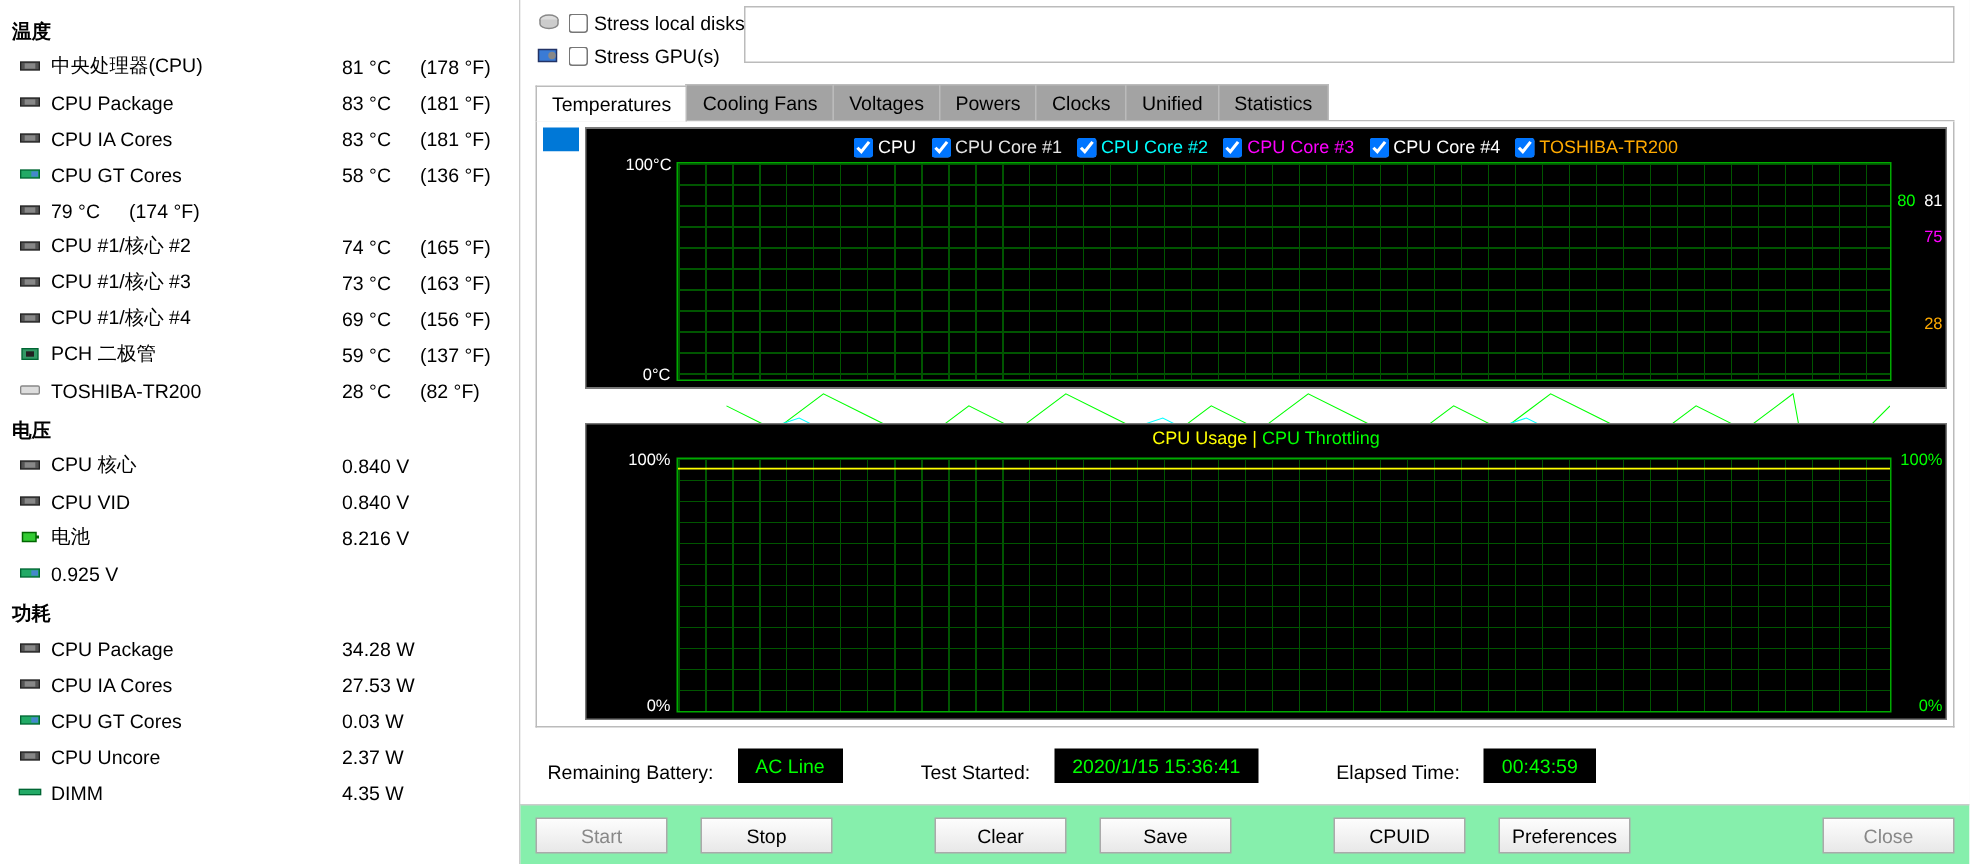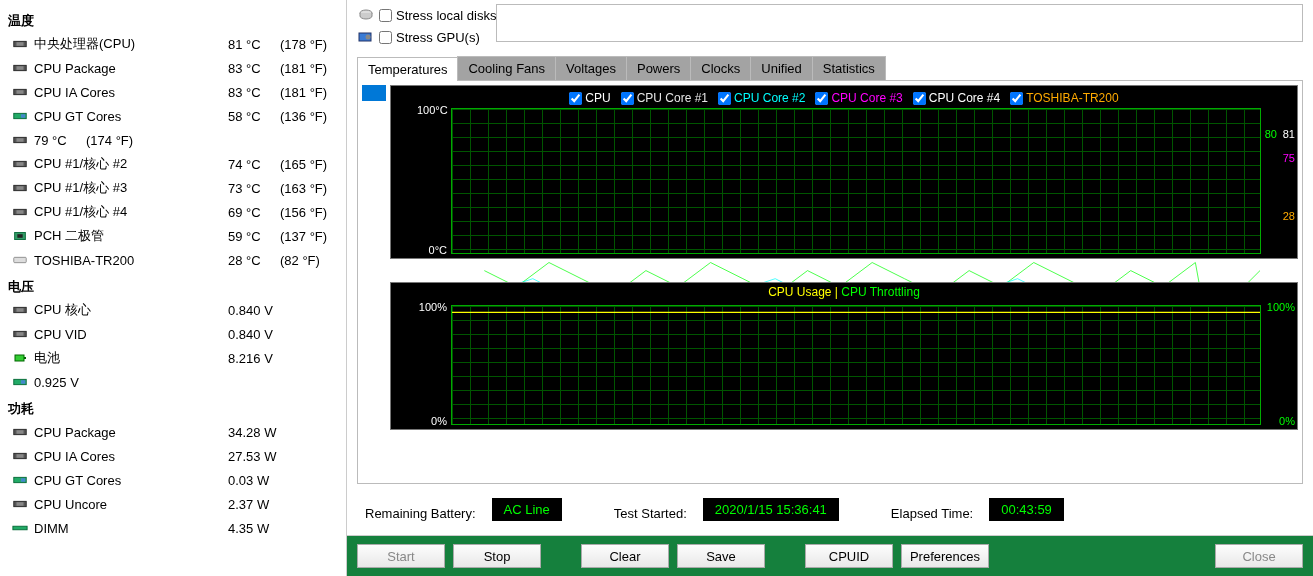--- a/index.html
+++ b/index.html
@@ -135,21 +135,21 @@
     display: flex;
     flex-direction: column;
     gap: 23px;
   }
   .chart {
     background: #000;
     position: relative;
     border: 1px solid #777;
   }
   .chart-temp { height: 174px; }
-  .chart-usage { height: 148px; }
+  .chart-usage { height: 198px; }
   .chart-legend {
     display: flex;
     gap: 10px;
     justify-content: center;
     align-items: center;
     color: #fff;
     padding-top: 2px;
     height: 22px;
     font-size: 12px;
   }
@@ -211,23 +211,23 @@
   .status-val {
     background: #000;
     color: #0f0;
     padding: 4px 12px;
     display: inline-block;
     min-width: 70px;
     text-align: center;
   }
   .button-bar {
     display: flex;
-    gap: 8px;
+    gap: 22px;
     padding: 8px 10px;
-    background: #15803d;
+    background: #86efac;
     border-top: 1px solid #ccc;
   }
   .btn {
     min-width: 88px;
     height: 24px;
     border: 1px solid #aaa;
     background: linear-gradient(#fdfdfd,#e8e8e8);
     cursor: pointer;
     font-family: inherit;
     font-size: 13px;

